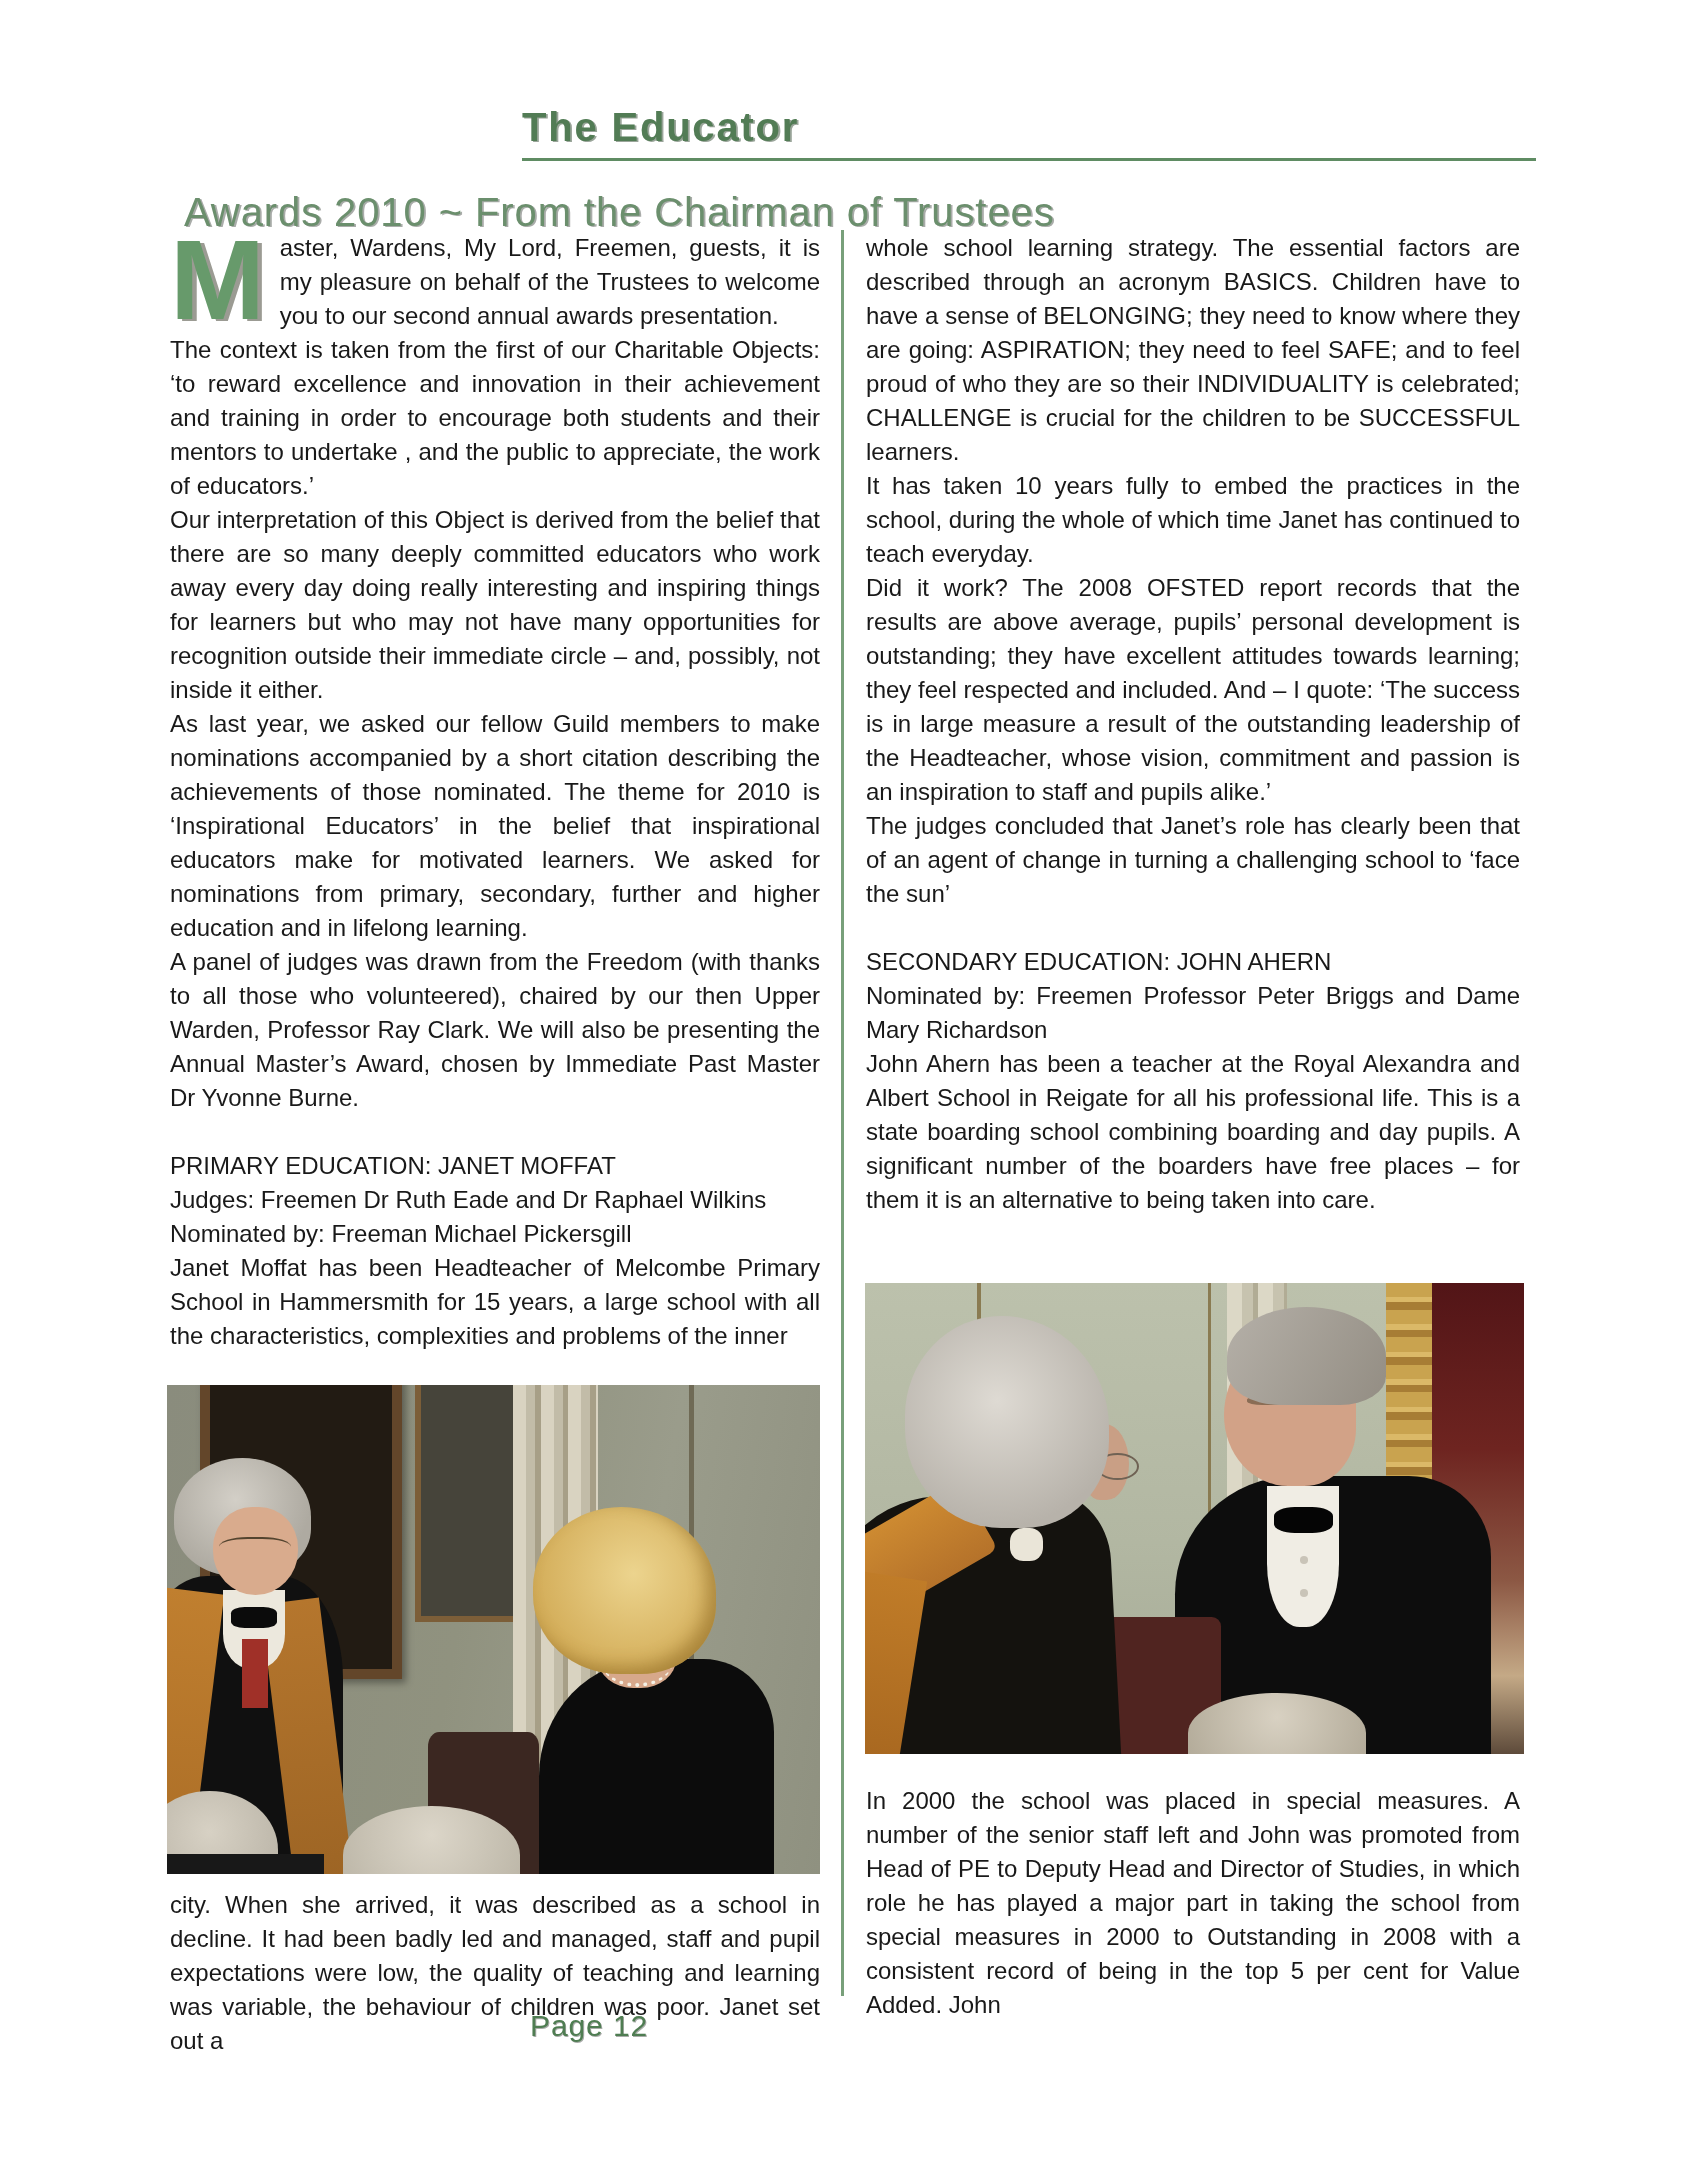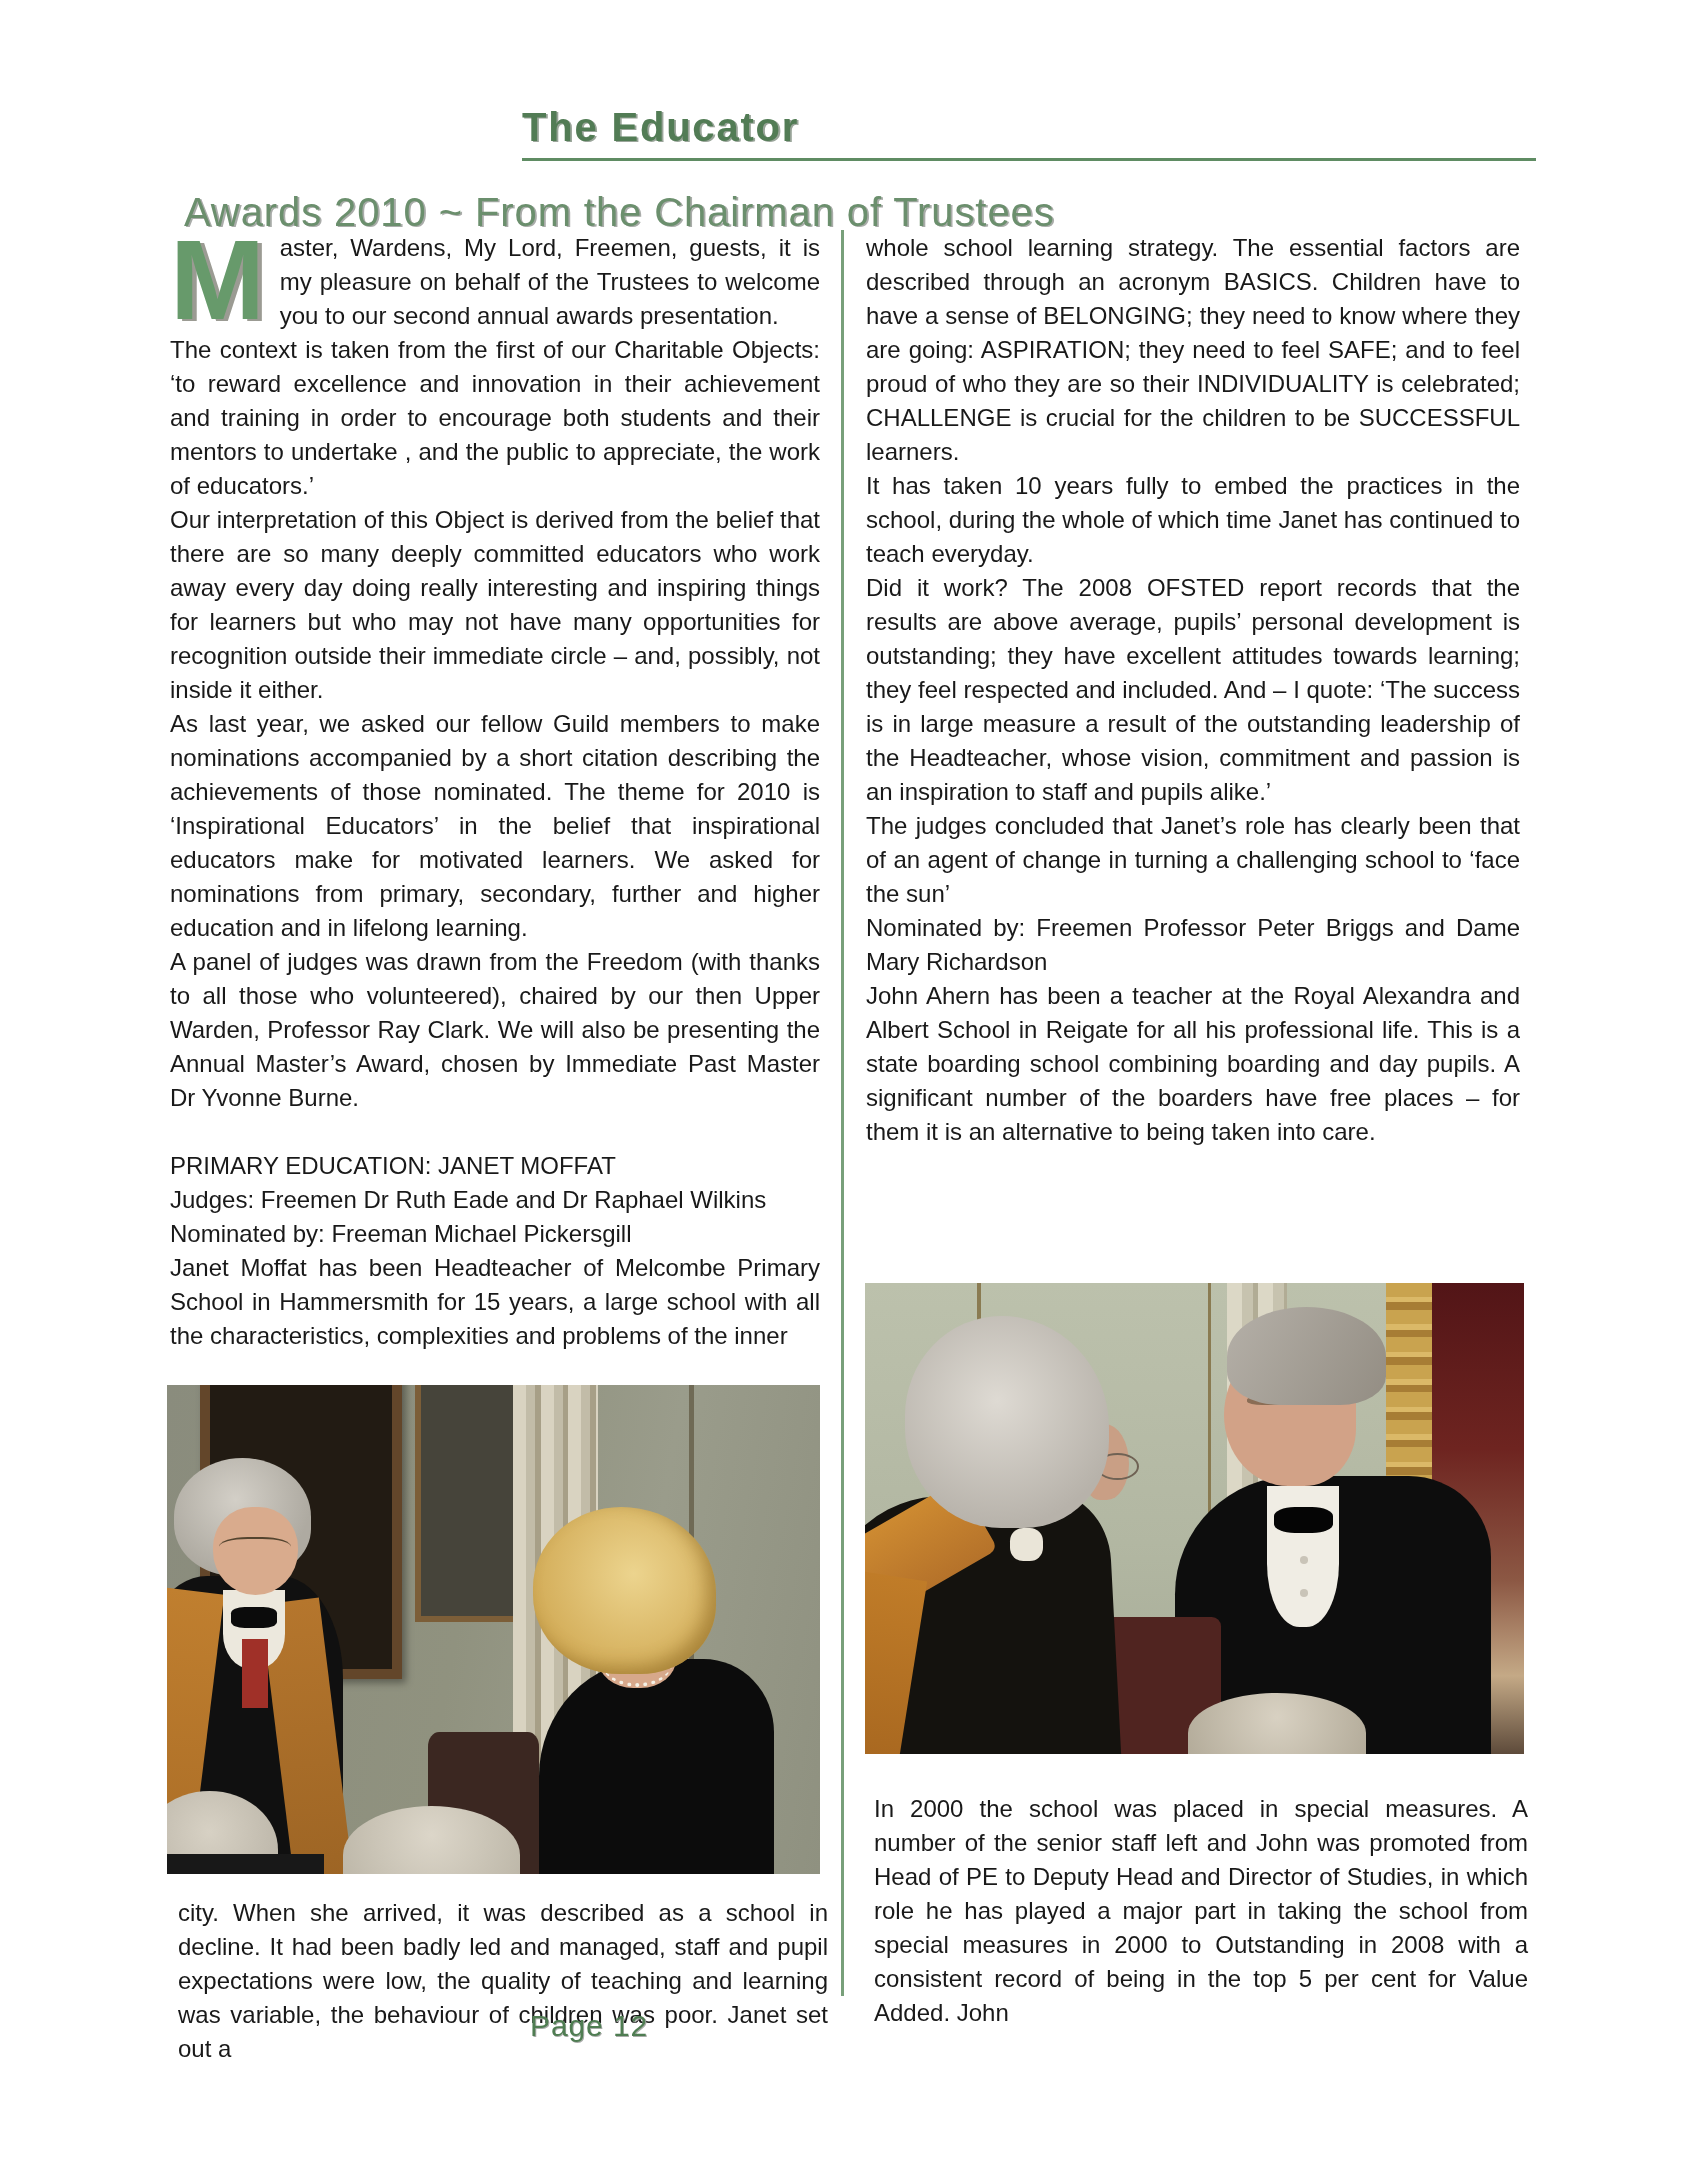--- a/index.html
+++ b/index.html
@@ -21,21 +21,21 @@
   }
   
   .col{line-height:34px;font-size:24px;text-align:justify;overflow:hidden;}
   .col p{margin:0;}
   .col-left{left:170px;top:231px;width:650px;height:1153px;}
   .col-right{left:866px;top:231px;width:654px;height:1051px;}
   .section-head{margin-top:34px !important;}
   .below-photo-left{left:170px;top:1888px;width:650px;}
   .below-photo-right{left:866px;top:1784px;width:654px;}
   .below-photo-left,.below-photo-right{
-    line-height:34px;font-size:24px;text-align:justify;margin:8px;
+    line-height:34px;font-size:24px;text-align:justify;margin:0;
   }
   .dropcap{
     float:left;font-size:114px;line-height:90px;color:#679a6b;
     margin:3.7px 14.7px 0 0;font-weight:bold;
     text-shadow:4.6px 1.8px 0 #9b9b93;
   }
   .divider{left:841px;top:230px;width:2.8px;height:1766px;background:#78a07a;}
   .footer{
     left:530px;top:2009px;font-size:30px;color:#4f7d52;letter-spacing:0.9px;
     text-shadow:0.9px 0.9px 0 #a9aca9;font-weight:normal;
@@ -140,20 +140,21 @@
     <div class="pl-head3"></div>
   </div>
 
   <p class="abs below-photo-left">city. When she arrived, it was described as a school in decline. It had been badly led and managed, staff and pupil expectations were low, the quality of teaching and learning was variable, the behaviour of children was poor. Janet set out a</p>
 
   <div class="abs col col-right">
     <p>whole school learning strategy. The essential factors are described through an acronym BASICS. Children have to have a sense of BELONGING; they need to know where they are going: ASPIRATION; they need to feel SAFE; and to feel proud of who they are so their INDIVIDUALITY is celebrated; CHALLENGE is crucial for the children to be SUCCESSFUL learners.</p>
     <p>It has taken 10 years fully to embed the practices in the school, during the whole of which time Janet has continued to teach everyday.</p>
     <p>Did it work? The 2008 OFSTED report records that the results are above average, pupils’ personal development is outstanding; they have excellent attitudes towards learning; they feel respected and included. And – I quote: ‘The success is in large measure a result of the outstanding leadership of the Headteacher, whose vision, commitment and passion is an inspiration to staff and pupils alike.’</p>
     <p>The judges concluded that Janet’s role has clearly been that of an agent of change in turning a challenging school to ‘face the sun’</p>
+    <p class="section-head">SECONDARY EDUCATION: JOHN AHERN</p>
     <p>Nominated by: Freemen Professor Peter Briggs and Dame Mary Richardson</p>
     <p>John Ahern has been a teacher at the Royal Alexandra and Albert School in Reigate for all his professional life. This is a state boarding school combining boarding and day pupils. A significant number of the boarders have free places – for them it is an alternative to being taken into care.</p>
   </div>
 
   <div class="abs photo photo-right" role="img" aria-label="Two men in evening dress talking at a formal dinner; the left man seen from behind with white hair and an amber livery stole over a black robe, the right man grey-haired in a black dinner jacket with bow tie, beside a large ornate gilt picture frame on a pale green panelled wall">
     <div class="pr-line1"></div>
     <div class="pr-line2"></div>
     <div class="pr-pilaster"></div>
     <div class="pr-goldframe"></div>
     <div class="pr-painting"></div>

